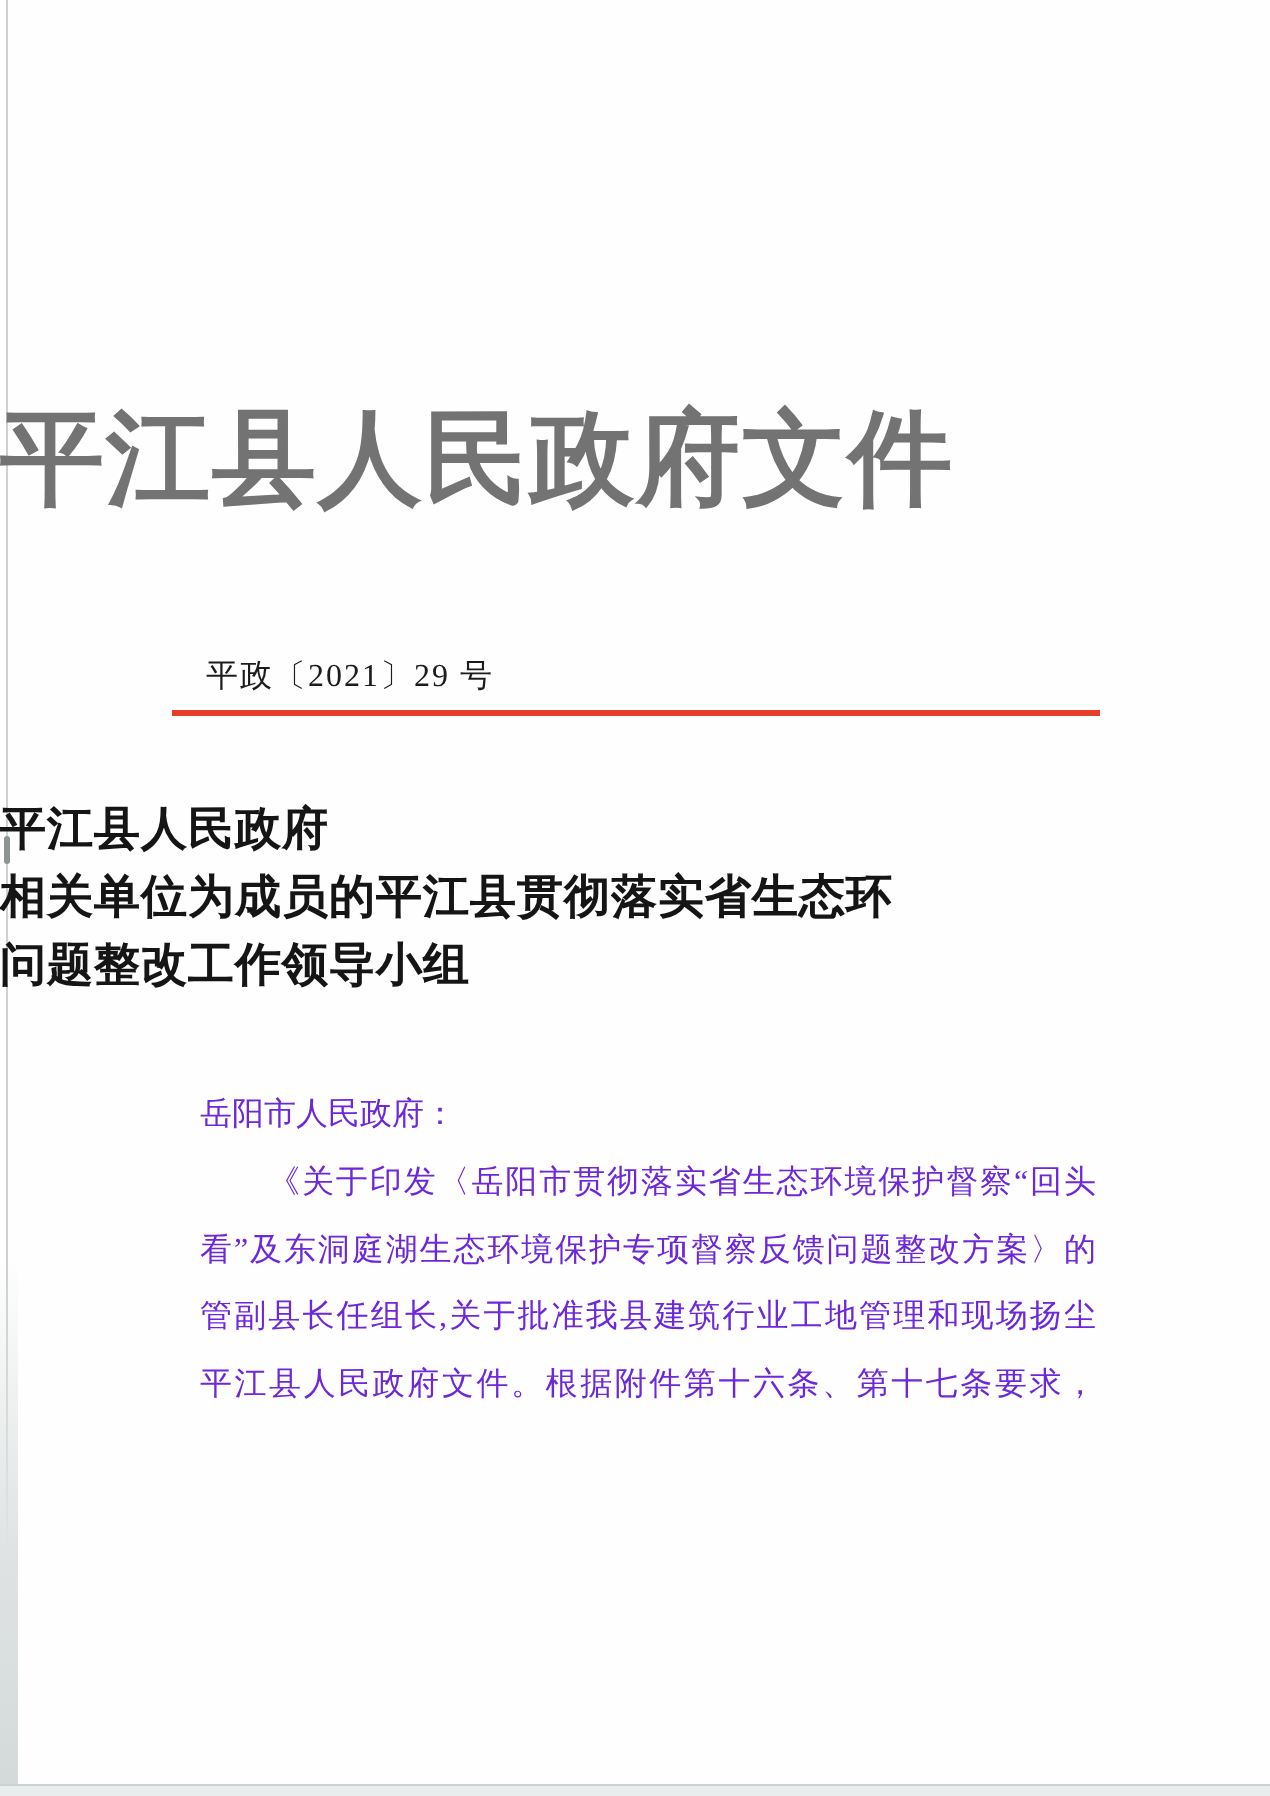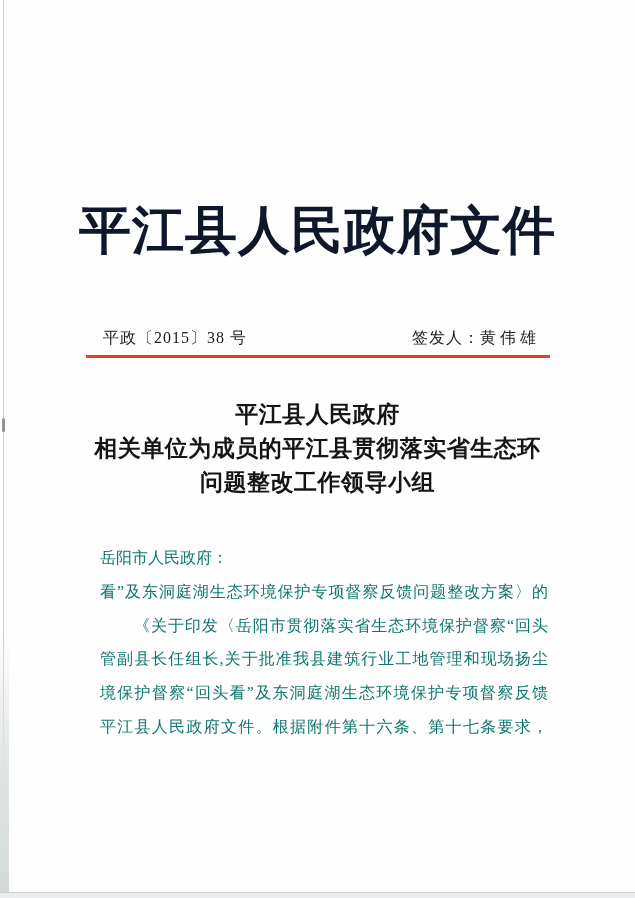--- a/index.html
+++ b/index.html
@@ -10,75 +10,73 @@
     color:#262626;
   }
   
   .edge-line{position:absolute;left:3px;top:0;width:1px;height:893px;background:#c3c8c8;opacity:.85;}
   .edge-blob{position:absolute;left:2px;top:418px;width:3px;height:14px;background:#8e9494;border-radius:2px;}
   .edge-wedge{position:absolute;left:0;top:630px;bottom:5px;width:9px;
     background:linear-gradient(180deg,rgba(230,233,233,0) 0%,#dfe3e3 55%,#d4d9d9 100%);}
   .bottom-edge{position:absolute;left:0;right:0;bottom:0;height:5px;background:#e9eded;border-top:1px solid #ccd2d2;}
   
   .letterhead{
-    position:absolute;left:0;right:0;top:200px;text-align:center;
+    position:absolute;left:0;right:0;top:200px;
     font-size:52px;font-weight:bold;letter-spacing:1px;line-height:62px;
-    color:#0f172a;
+    color:#737373;
   }
   
   .meta-row{
     position:absolute;left:103px;top:328px;width:437px;
     display:flex;justify-content:space-between;align-items:baseline;
     font-size:16px;color:#1c1c1c;letter-spacing:1px;
   }
   .issuer{white-space:nowrap;}
   .issuer .name{letter-spacing:4px;}
   .red-rule{position:absolute;left:86px;top:355px;width:464px;height:3px;background:#e6402c;}
   
   .doc-title{
-    position:absolute;left:0;right:0;top:398px;text-align:center;
+    position:absolute;left:0;right:0;top:398px;
     font-size:23px;font-weight:bold;line-height:34px;color:#151515;
     letter-spacing:.5px;
   }
   
   .body-block{
     position:absolute;left:100px;top:541px;width:448px;
-    font-size:16px;line-height:33.8px;color:#0f766e;
+    font-size:16px;line-height:33.8px;color:#6d28d9;
   }
   .bline{width:448px;text-align:justify;text-align-last:justify;}
   .bline.left{text-align:left;text-align-last:left;}
   .bline.indent{text-indent:34px;}
 </style>
 </head>
 <body>
 
 <div class="page">
 
   <div class="edge-line"></div>
   <div class="edge-blob"></div>
   <div class="edge-wedge"></div>
   <div class="bottom-edge"></div>
 
   <div class="letterhead">平江县人民政府文件</div>
 
   <div class="meta-row">
-    <span>平政〔2015〕38 号</span>
-    <span class="issuer"><span>签发人：</span><span class="name">黄伟雄</span></span>
+    <span>平政〔2021〕29 号</span>
   </div>
 
   <div class="red-rule"></div>
 
   <div class="doc-title">
     <div>平江县人民政府</div>
     <div>相关单位为成员的平江县贯彻落实省生态环</div>
     <div>问题整改工作领导小组</div>
   </div>
 
   <div class="body-block">
     <div class="bline left">岳阳市人民政府：</div>
+    <div class="bline indent">《关于印发〈岳阳市贯彻落实省生态环境保护督察“回头</div>
     <div class="bline">看”及东洞庭湖生态环境保护专项督察反馈问题整改方案〉的</div>
-    <div class="bline indent">《关于印发〈岳阳市贯彻落实省生态环境保护督察“回头</div>
     <div class="bline">管副县长任组长,关于批准我县建筑行业工地管理和现场扬尘</div>
-    <div class="bline">境保护督察“回头看”及东洞庭湖生态环境保护专项督察反馈</div>
     <div class="bline">平江县人民政府文件。根据附件第十六条、第十七条要求，</div>
   </div>
 
 </div>
 
 </body></html>

